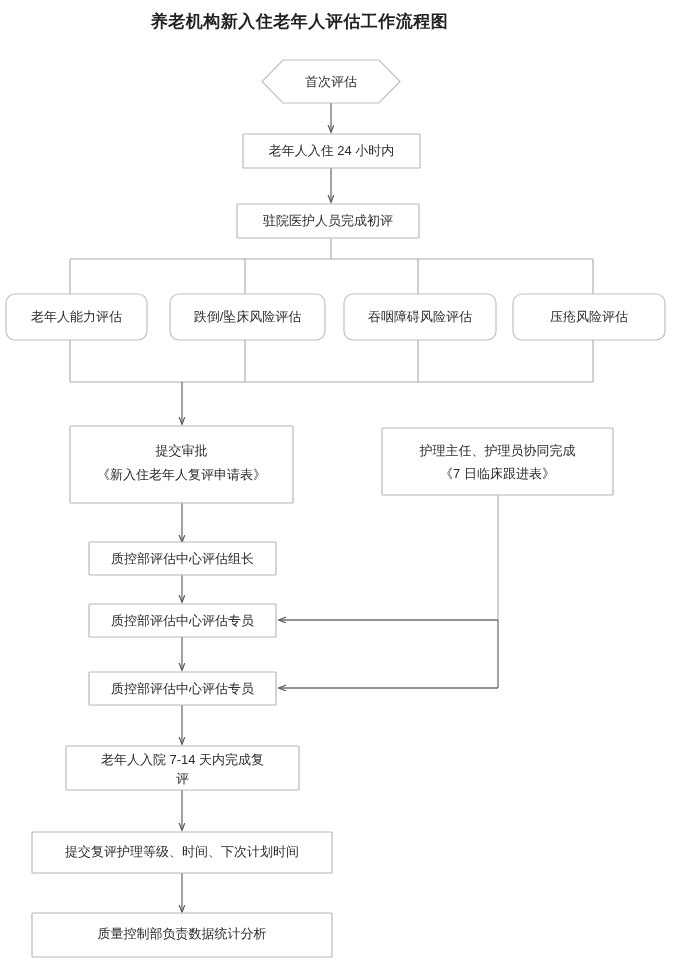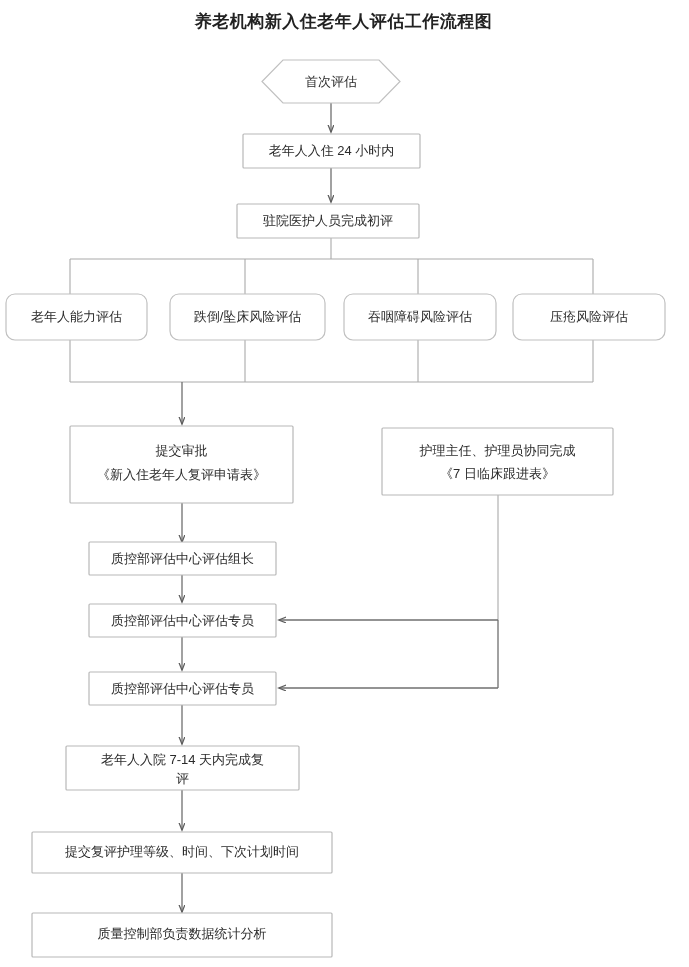--- a/index.html
+++ b/index.html
@@ -17,21 +17,20 @@
   #chart-title {
     position: absolute;
     left: 0;
     top: 10px;
     width: 599px;
     text-align: center;
     font-size: 17px;
     font-weight: bold;
     color: #222222;
     letter-spacing: 0.5px;
-    margin-left: 44px;
   }
   svg#flow {
     position: absolute;
     left: 0;
     top: 0;
     width: 689px;
     height: 967px;
   }
   .node-rect {
     fill: #ffffff;

